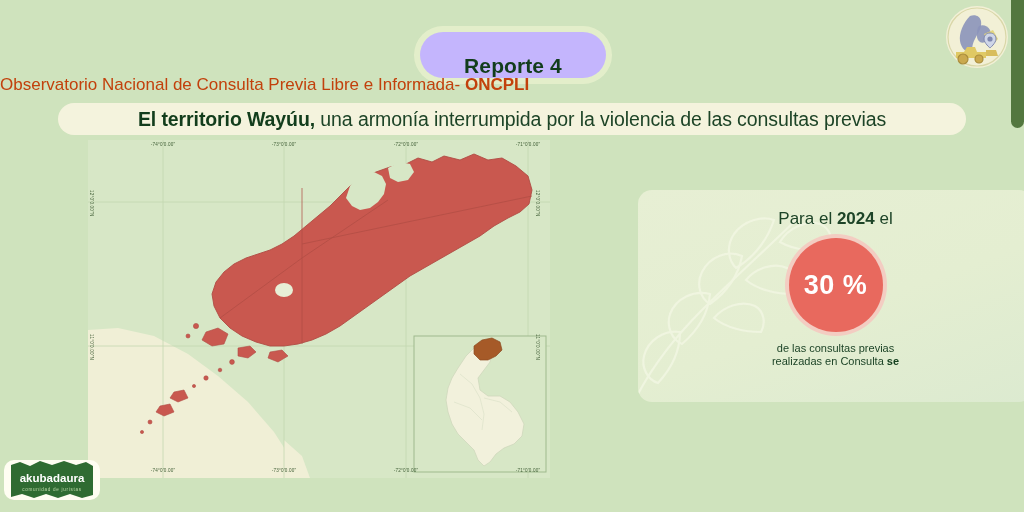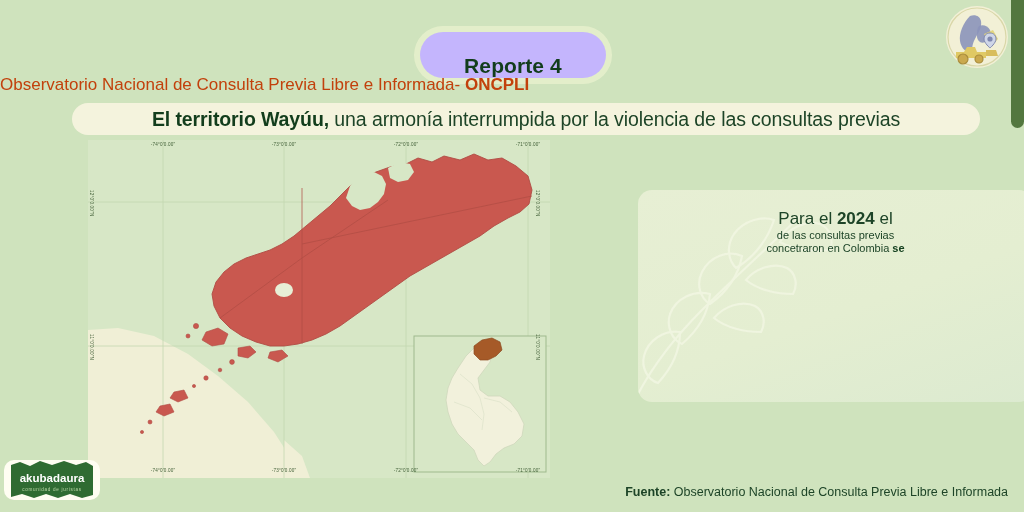--- a/index.html
+++ b/index.html
@@ -28,21 +28,21 @@
     font-size:21px;font-weight:bold;letter-spacing:.1px;color:#123d1c;
   }
 
   .subtitle{
     position:absolute;left:0;right:0;top:75px;text-align:left;
     font-size:17px;color:#c2410c;
   }
   .subtitle b{font-weight:bold;}
 
   .headline-wrap{
-    position:absolute;left:72px;top:103px;width:908px;height:32px;
+    position:absolute;left:58px;top:103px;width:908px;height:32px;
     background:#f4f3dd;border-radius:16px;
     display:flex;align-items:center;justify-content:center;
   }
   .headline{
     font-size:19.5px;color:#1d4427;white-space:nowrap;letter-spacing:-.1px;
   }
   .headline b{font-weight:bold;color:#123d1c;}
 
   
   .map-panel{
@@ -223,31 +223,31 @@
         <path d="M56,134 C40,132 24,142 20,158 C17,170 24,182 34,185 C46,172 56,156 56,134 Z"></path>
         <path d="M156,44 C164,30 182,22 196,26 C206,30 210,42 206,52 C190,54 170,52 156,44 Z"></path>
         <path d="M122,82 C132,70 150,64 163,70 C172,75 174,87 169,96 C153,96 134,92 122,82 Z"></path>
         <path d="M90,120 C100,108 118,102 131,108 C140,113 142,125 137,134 C121,134 102,130 90,120 Z"></path>
       </g>
     </svg>
     <div class="stats-inner">
       <div class="stats-top">
         <span>Para el </span><b>2024</b><span> el</span>
       </div>
+      <div class="circle">
+        <span>30 %</span>
+      </div>
       <div class="stats-bottom">
         <span>de las consultas previas</span><br>
-        <span>concetraron en Colombia </span><b>se</b><br>
+        <span>realizadas en Consulta </span><b>se</b><br>
       </div>
     </div>
   </div>
 
   <div class="footer-band"></div>
-  <div class="footer-text">
-    <b>Fuente:</b><span> Observatorio Nacional de Consulta Previa Libre e Informada</span>
-  </div>
 
   <div class="logo-akb">
     <svg viewBox="0 0 88 42" width="88" height="42">
       <path d="M3,6 L12,3 L22,7 L32,2 L44,6 L56,2 L68,6 L78,3 L85,7
                L85,36 L74,39 L62,35 L50,39 L38,35 L26,39 L14,35 L3,38 Z" fill="#2f6b32"></path>
       <text x="44" y="23" text-anchor="middle" font-family="'Liberation Sans',sans-serif" font-size="11.5" font-weight="bold" fill="#ffffff">akubadaura</text>
       <text x="44" y="32" text-anchor="middle" font-family="'Liberation Sans',sans-serif" font-size="4.6" letter-spacing="0.7" fill="#bcd9a8">comunidad de juristas</text>
     </svg>
   </div>
 

